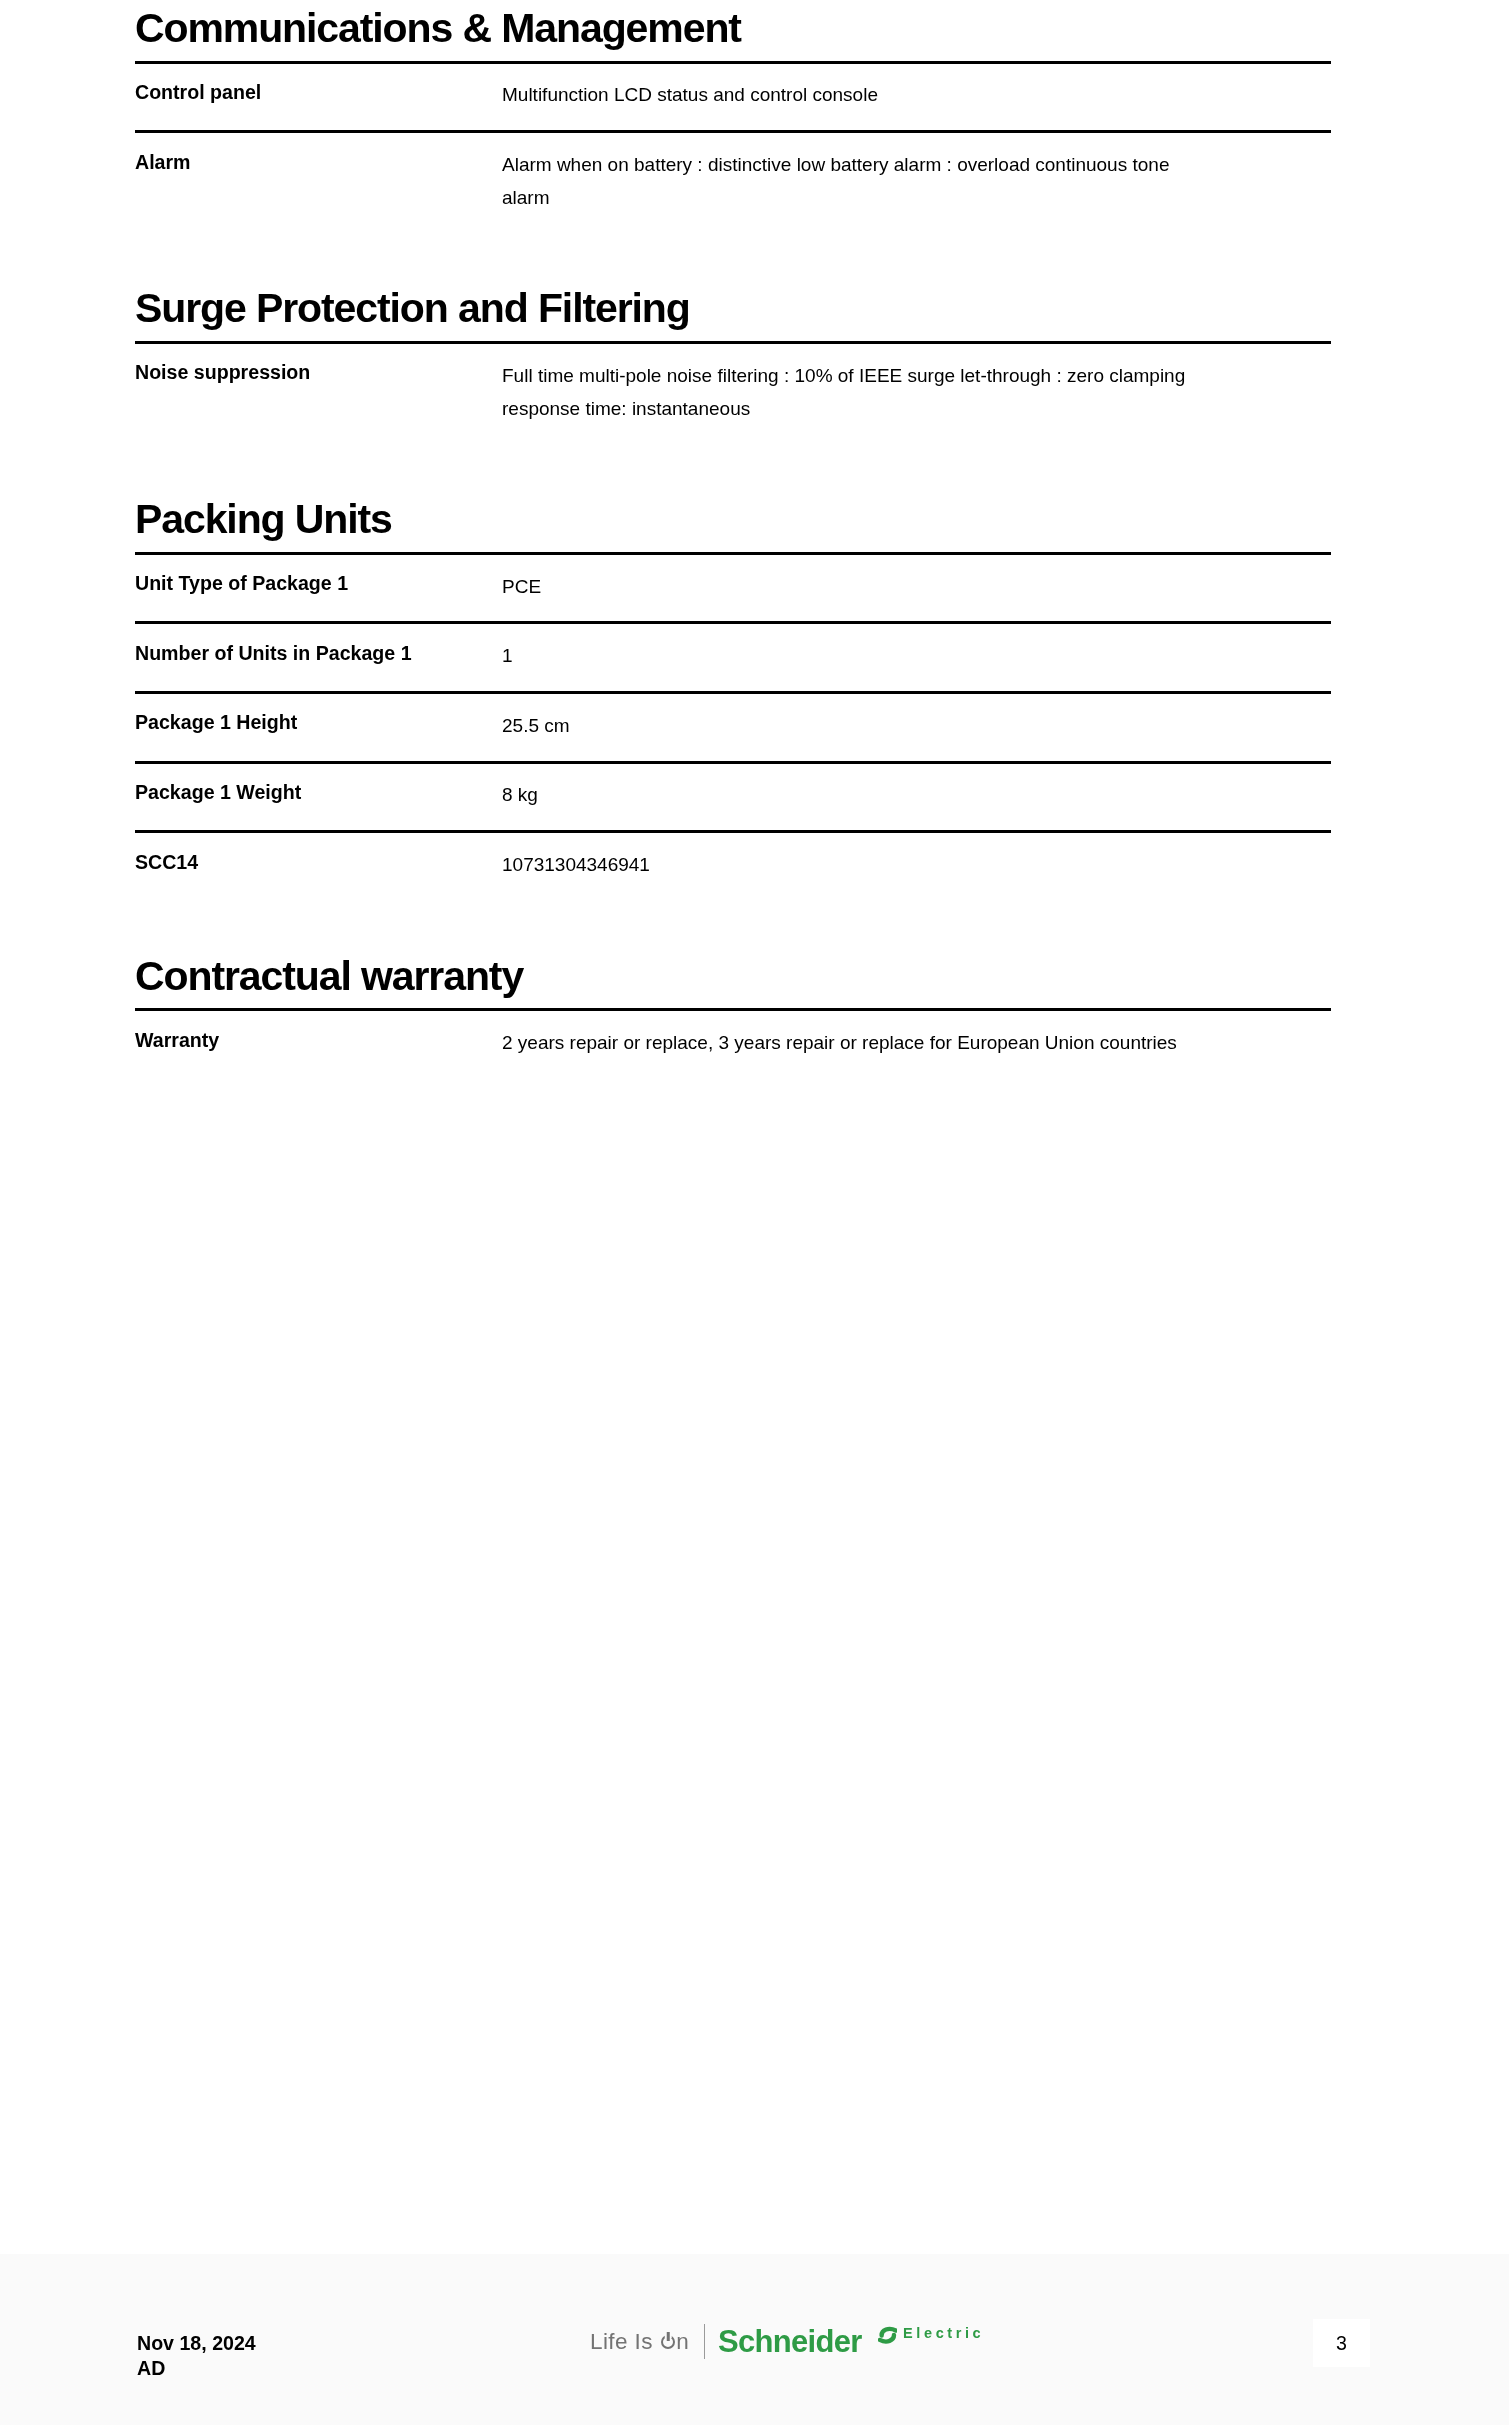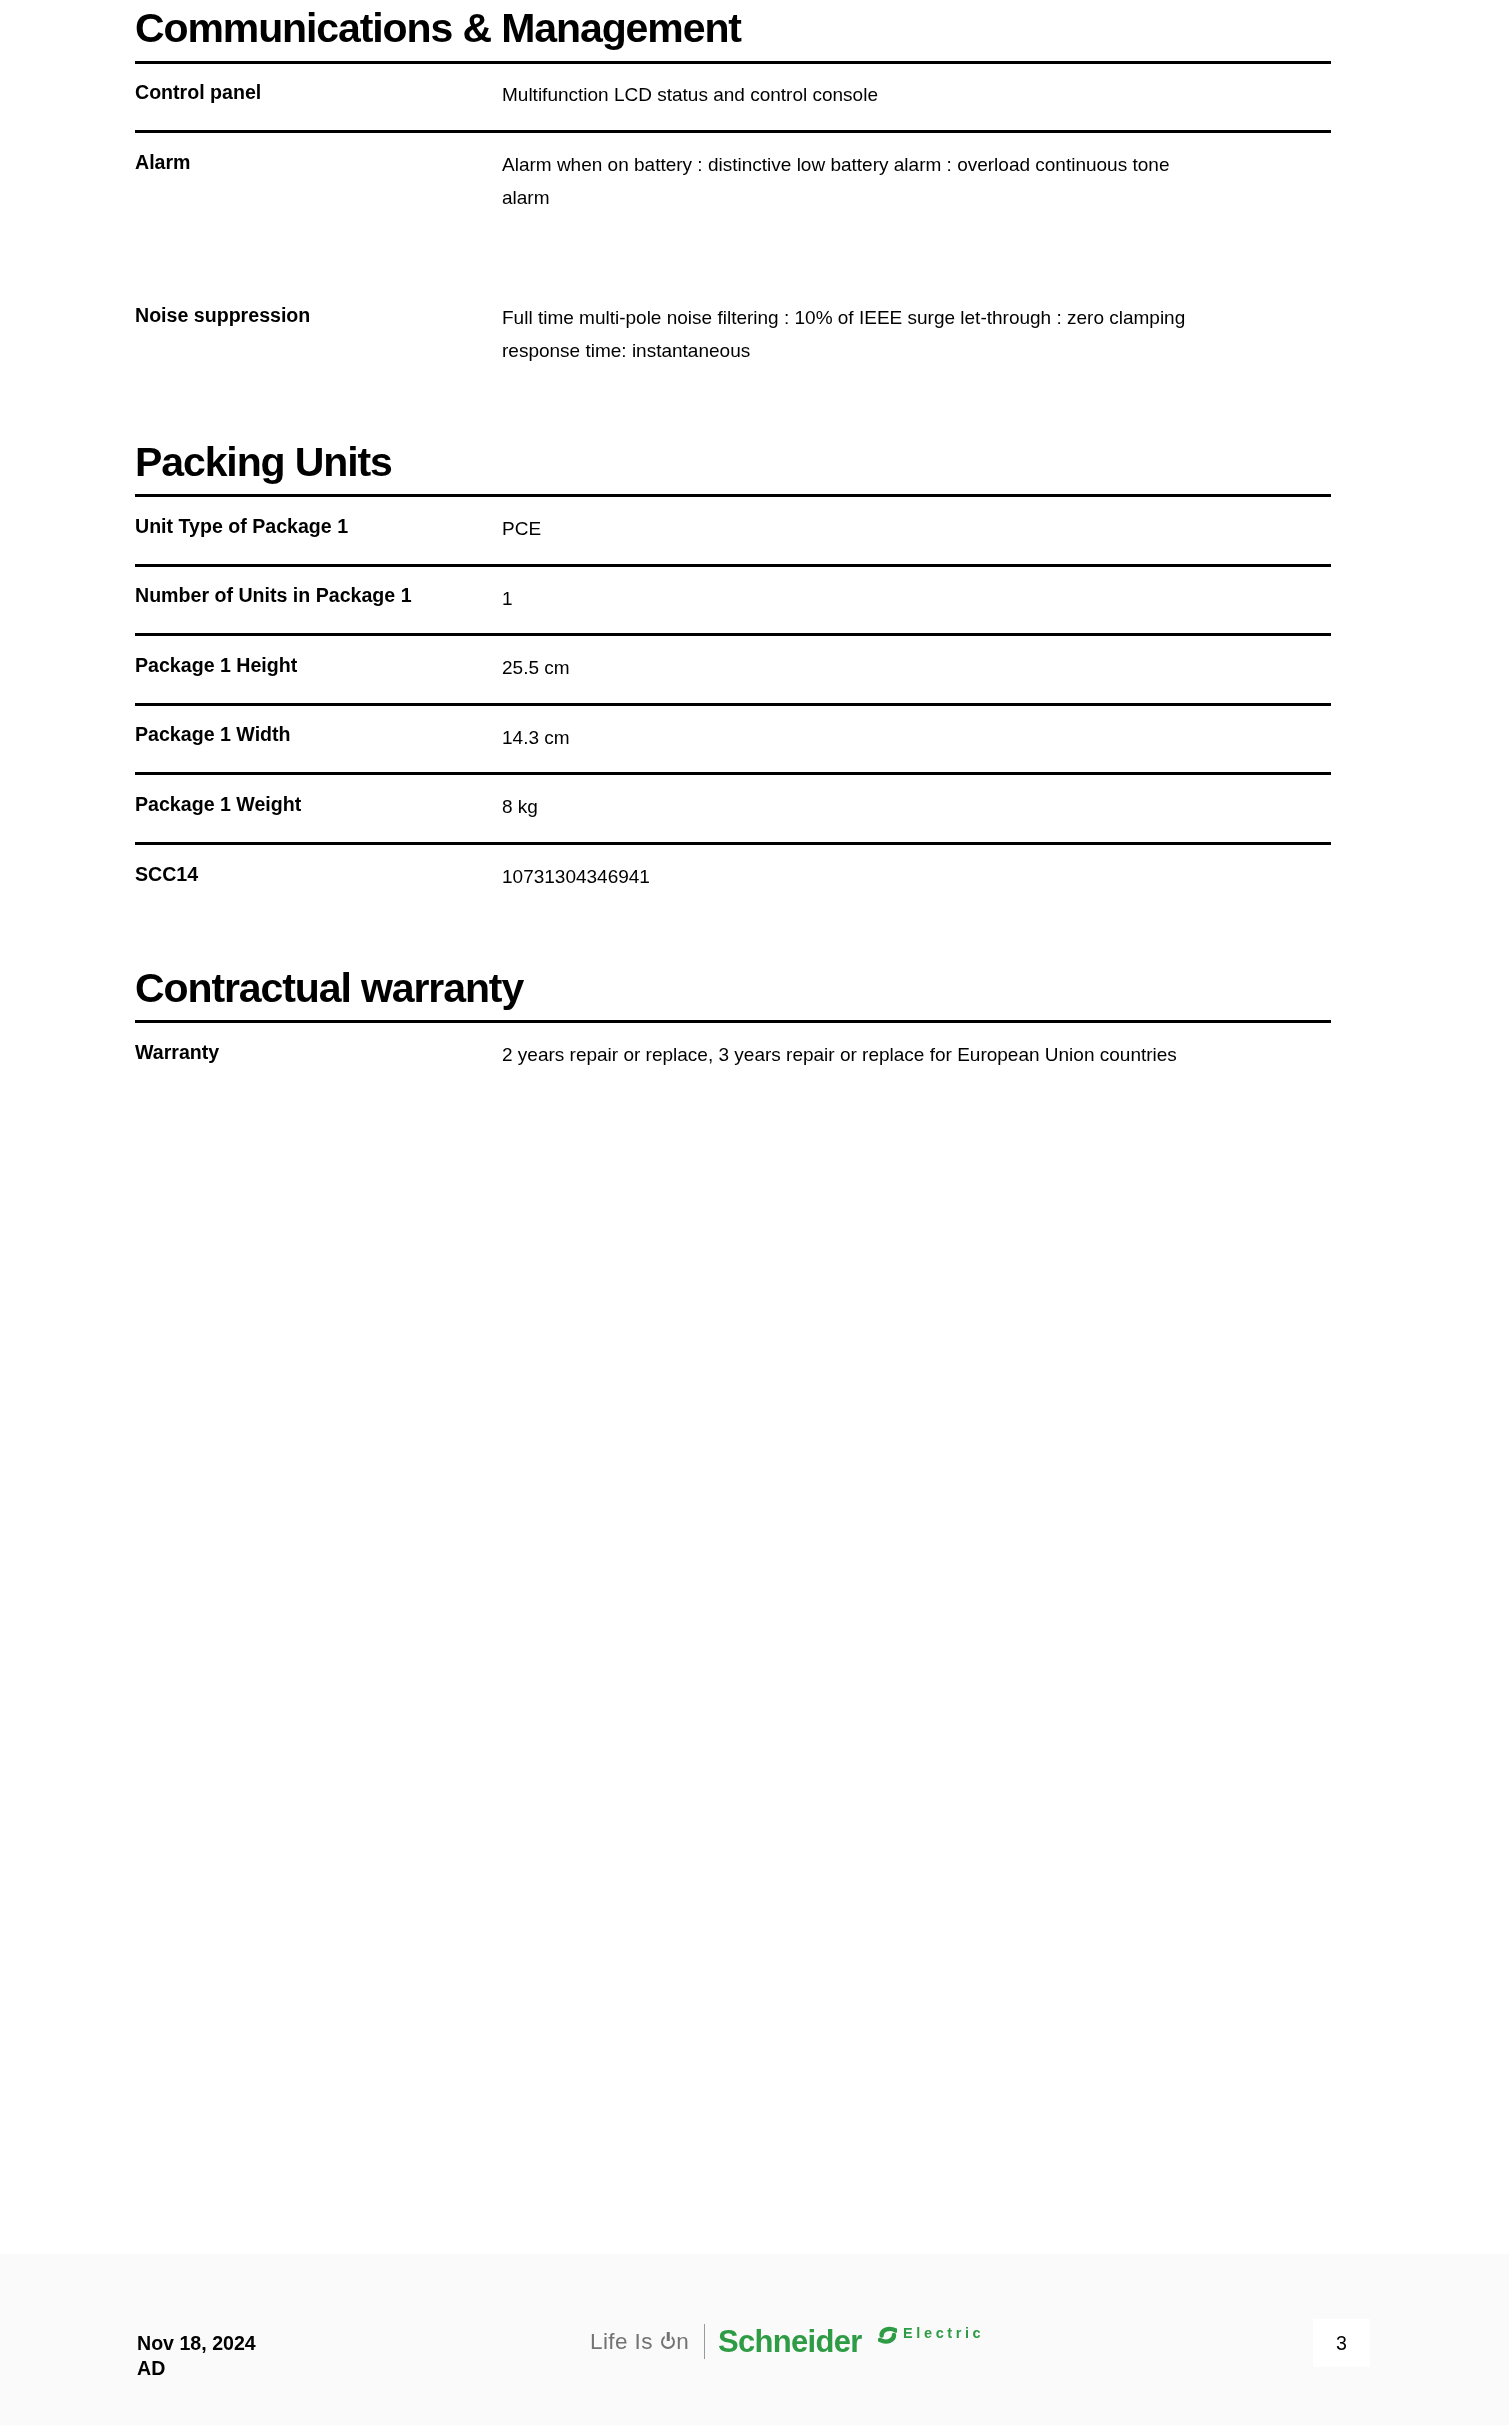--- a/index.html
+++ b/index.html
@@ -167,20 +167,21 @@
 
   <div class="row">
     <div class="label">Alarm</div>
     <div class="value">Alarm when on battery : distinctive low battery alarm : overload continuous tone
 alarm</div>
   </div>
 </div>
   </section>
 
   <section class="section">
+    <h2 class="section-title">Surge Protection and Filtering</h2>
     <div class="rows">
   <div class="row">
     <div class="label">Noise suppression</div>
     <div class="value">Full time multi-pole noise filtering : 10% of IEEE surge let-through : zero clamping
 response time: instantaneous</div>
   </div>
 </div>
   </section>
 
   <section class="section">
@@ -194,24 +195,20 @@
   <div class="row">
     <div class="label">Number of Units in Package 1</div>
     <div class="value">1</div>
   </div>
 
   <div class="row">
     <div class="label">Package 1 Height</div>
     <div class="value">25.5 cm</div>
   </div>
 
-  <div class="row">
-    <div class="label">Package 1 Width</div>
-    <div class="value">14.3 cm</div>
-  </div>
 
 
   <div class="row">
     <div class="label">Package 1 Weight</div>
     <div class="value">8 kg</div>
   </div>
 
   <div class="row">
     <div class="label">SCC14</div>
     <div class="value">10731304346941</div>

